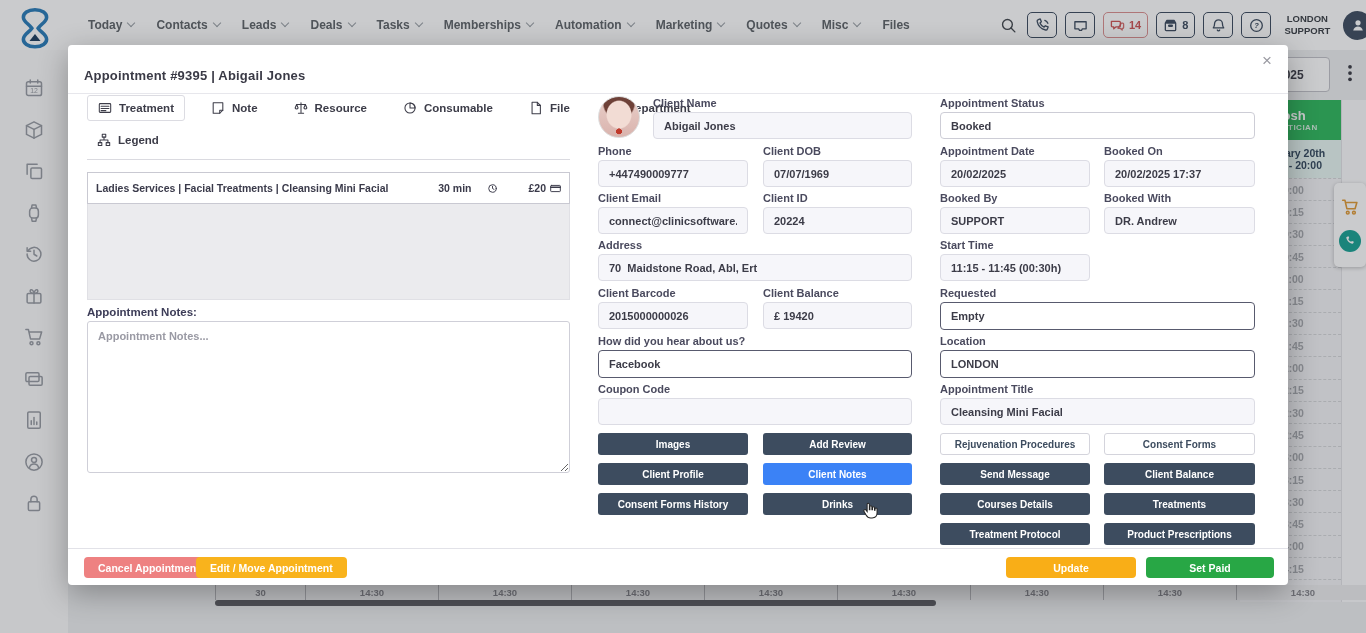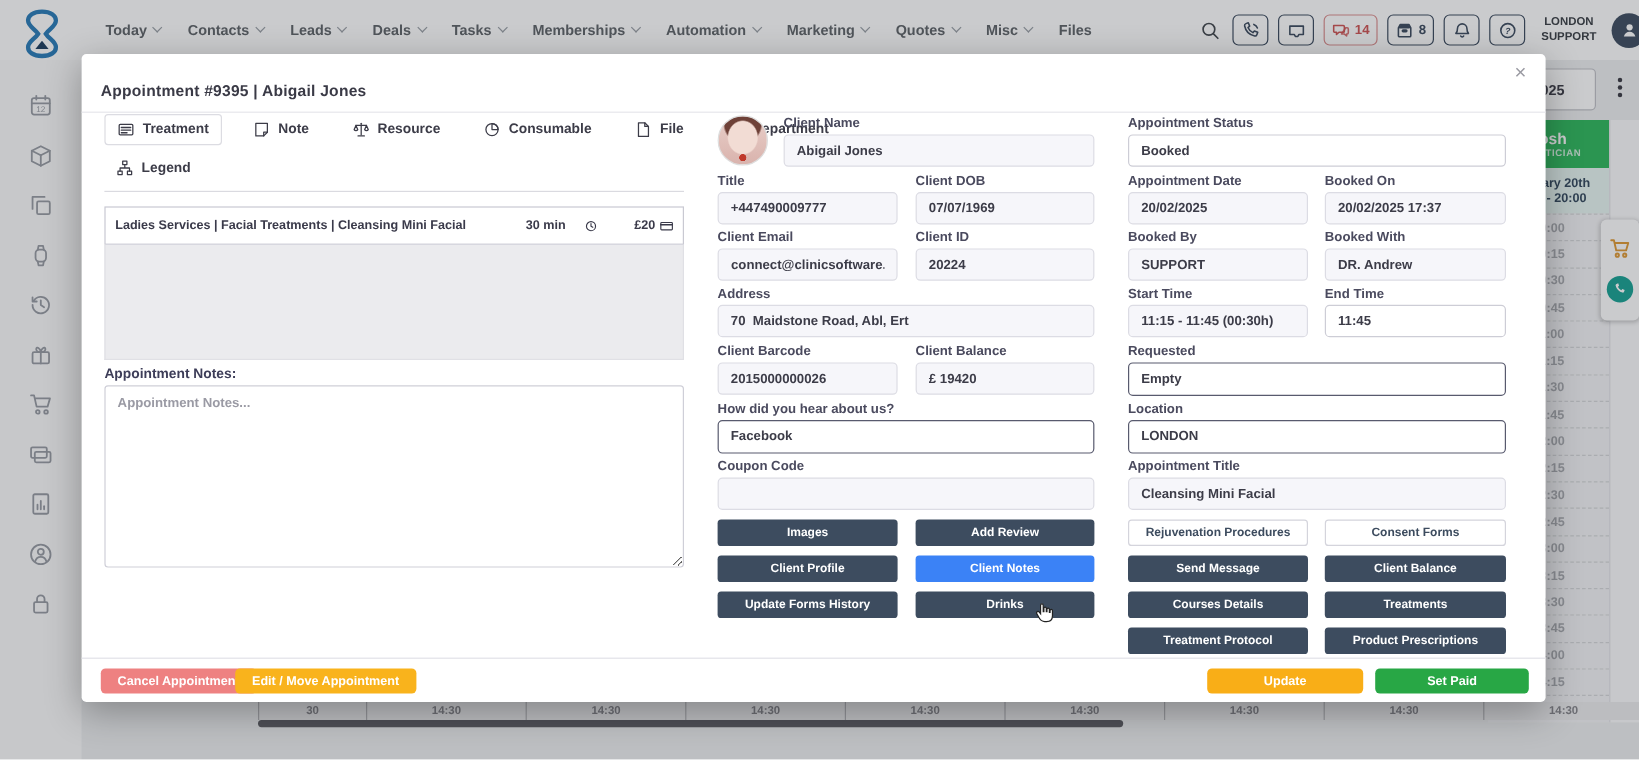--- a/index.html
+++ b/index.html
@@ -497,47 +497,46 @@
     </div>
     <div class="treat-empty"></div>
   </div>
 
   <div class="notes-label">Appointment Notes:</div>
   <textarea class="notes" placeholder="Appointment Notes..." style=""></textarea>
 
   <div class="cl-avatar"></div>
 
   <div class="fld f-cname"><label>Client Name</label><input class="inp" value="Abigail Jones" style=""></div>
-  <div class="fld f-phone"><label>Title</label><input class="inp" value="+447490009777" style=""></div>
+  <div class="fld f-phone"><label>Phone</label><input class="inp" value="+447490009777" style=""></div>
   <div class="fld f-dob"><label>Client DOB</label><input class="inp" value="07/07/1969" style=""></div>
   <div class="fld f-email"><label>Client Email</label><input class="inp" value="connect@clinicsoftware.com" style=""></div>
   <div class="fld f-cid"><label>Client ID</label><input class="inp" value="20224" style=""></div>
   <div class="fld f-addr"><label>Address</label><input class="inp" value="70  Maidstone Road, Abl, Ert" style=""></div>
   <div class="fld f-barcode"><label>Client Barcode</label><input class="inp" value="2015000000026" style=""></div>
   <div class="fld f-balance"><label>Client Balance</label><input class="inp" value="£ 19420" style=""></div>
   <div class="fld f-hear"><label>How did you hear about us?</label><input class="inp select" value="Facebook" style=""></div>
   <div class="fld f-coupon"><label>Coupon Code</label><input class="inp" value="" style=""></div>
 
   <div class="fld f-status"><label>Appointment Status</label><input class="inp white" value="Booked" style=""></div>
   <div class="fld f-adate"><label>Appointment Date</label><input class="inp" value="20/02/2025" style=""></div>
   <div class="fld f-bon"><label>Booked On</label><input class="inp" value="20/02/2025 17:37" style=""></div>
   <div class="fld f-bby"><label>Booked By</label><input class="inp" value="SUPPORT" style=""></div>
   <div class="fld f-bwith"><label>Booked With</label><input class="inp" value="DR. Andrew" style=""></div>
   <div class="fld f-stime"><label>Start Time</label><input class="inp" value="11:15 - 11:45 (00:30h)" style=""></div>
-  <div class="fld f-etime"><label>End Time</label><input class="inp white" value="11:45" style=""></div>
   <div class="fld f-req"><label>Requested</label><input class="inp select" value="Empty" style=""></div>
   <div class="fld f-loc"><label>Location</label><input class="inp select" value="LONDON" style=""></div>
   <div class="fld f-atitle"><label>Appointment Title</label><input class="inp" value="Cleansing Mini Facial" style=""></div>
 
   <div class="btns-grid btns-left">
       <button class="act-btn dark">Images</button>
       <button class="act-btn dark">Add Review</button>
       <button class="act-btn dark">Client Profile</button>
       <button class="act-btn pink">Client Notes</button>
-      <button class="act-btn dark">Update Forms History</button>
+      <button class="act-btn dark">Consent Forms History</button>
       <button class="act-btn dark">Drinks</button>
     </div>
   <div class="btns-grid btns-right">
       <button class="act-btn light">Rejuvenation Procedures</button>
       <button class="act-btn light">Consent Forms</button>
       <button class="act-btn dark">Send Message</button>
       <button class="act-btn dark">Client Balance</button>
       <button class="act-btn dark">Courses Details</button>
       <button class="act-btn dark">Treatments</button>
       <button class="act-btn dark">Treatment Protocol</button>

